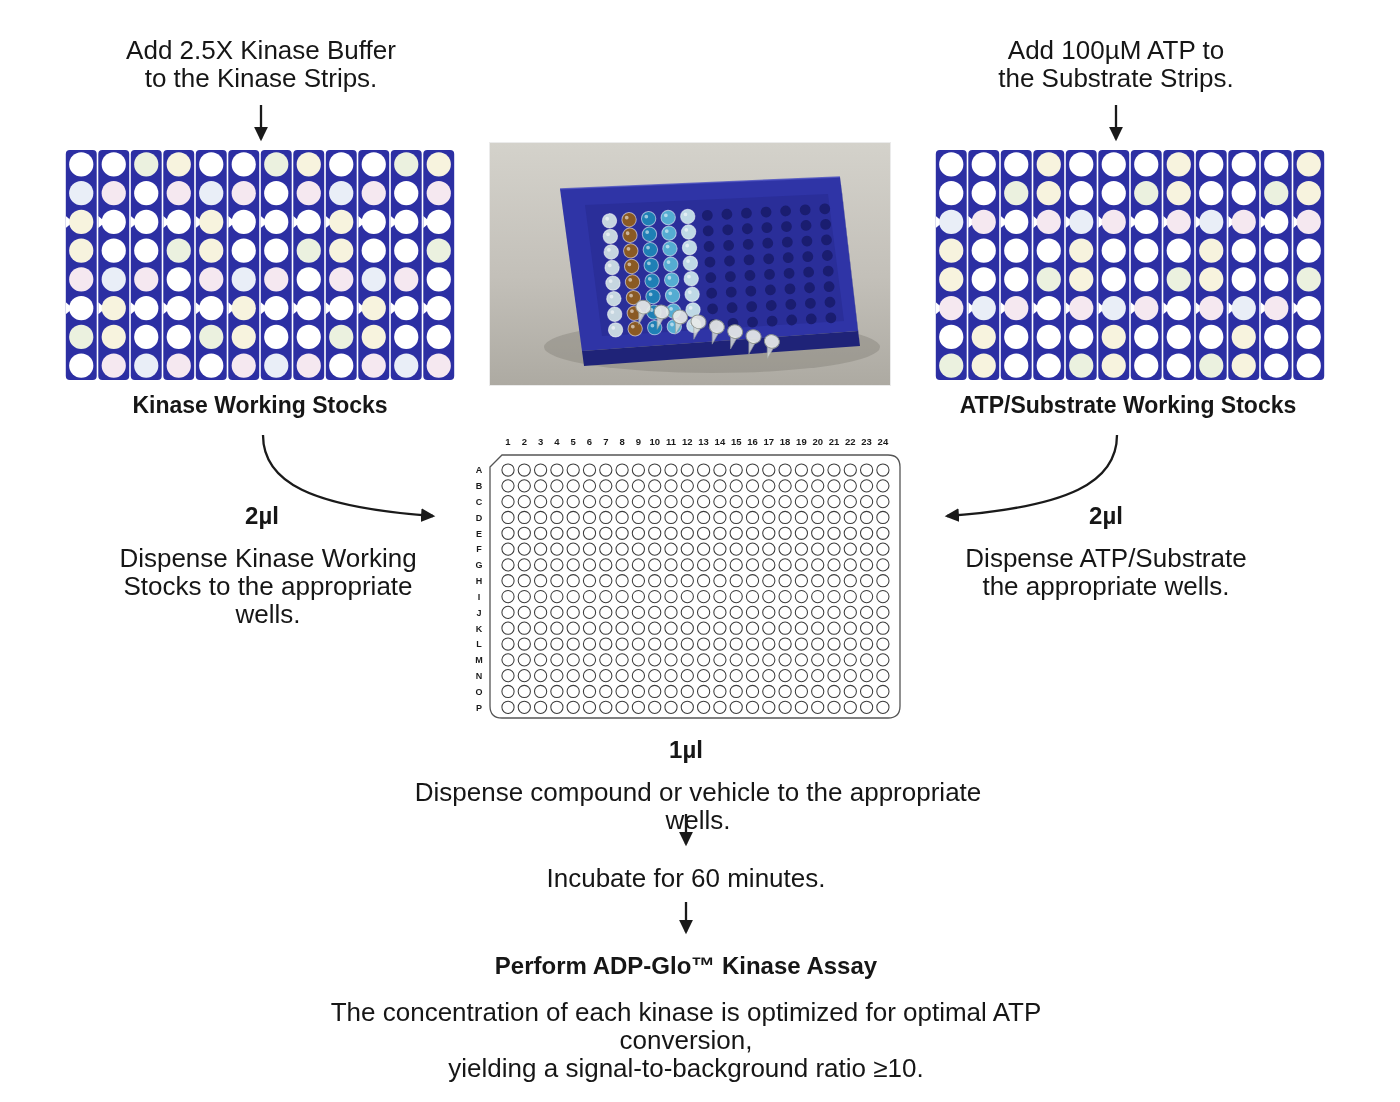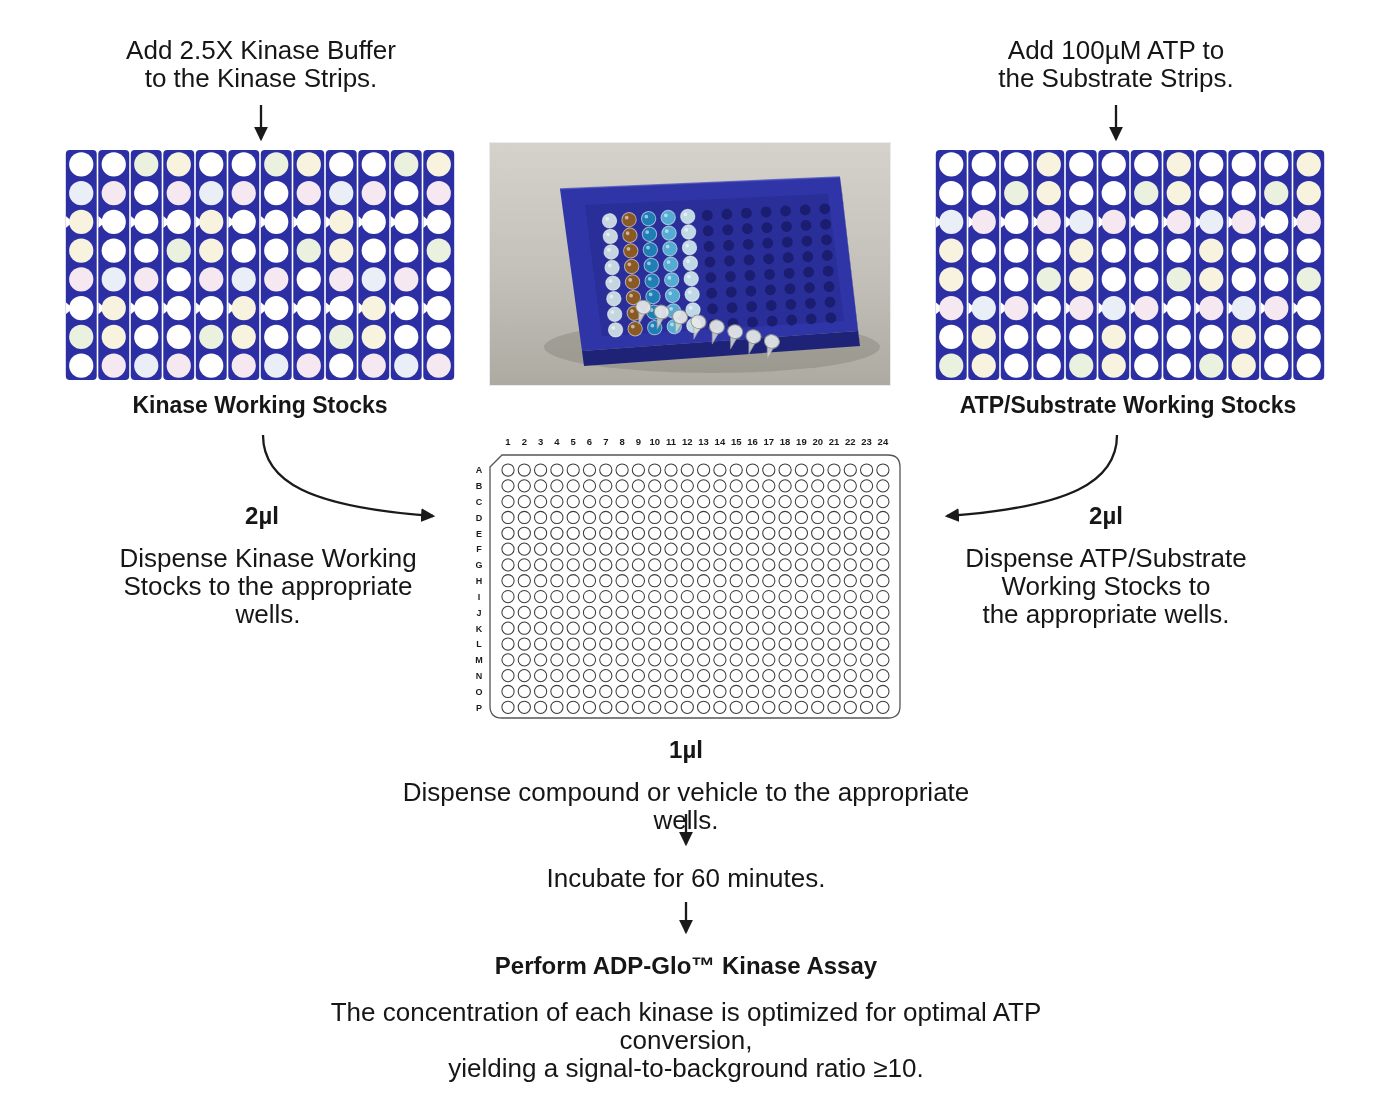--- a/index.html
+++ b/index.html
@@ -990,26 +990,25 @@
   <div class="abs volume" style="left:112px;top:502px;width:300px;">2µl</div>
   <div class="abs txt" style="left:108px;top:544px;width:320px;">
     <div>Dispense Kinase Working</div>
     <div>Stocks to the appropriate</div>
     <div>wells.</div>
   </div>
 
   <div class="abs volume" style="left:956px;top:502px;width:300px;">2µl</div>
   <div class="abs txt" style="left:946px;top:544px;width:320px;">
     <div>Dispense ATP/Substrate</div>
-    <div>Working Stocks to</div>
     <div>the appropriate wells.</div>
   </div>
 
   <div class="abs volume" style="left:536px;top:736px;width:300px;">1µl</div>
-  <div class="abs txt" style="left:386px;top:778px;width:600px;">Dispense compound or vehicle to the appropriate wells.</div>
+  <div class="abs txt" style="left:398px;top:778px;width:600px;">Dispense compound or vehicle to the appropriate wells.</div>
 
   <svg class="abs" style="left:674px;top:812px;" width="24" height="42" viewBox="0 0 24 42">
     <defs>
         <marker id="ahv3" markerWidth="7" markerHeight="7" refX="5.2" refY="3" orient="auto">
           <path d="M0,0 L6.2,3 L0,6 z" fill="#1a1a1a"></path>
         </marker>
       </defs>
     <path d="M12,2 L12,32" fill="none" stroke="#1a1a1a" stroke-width="2.3" marker-end="url(#ahv3)"></path>
   </svg>
 

